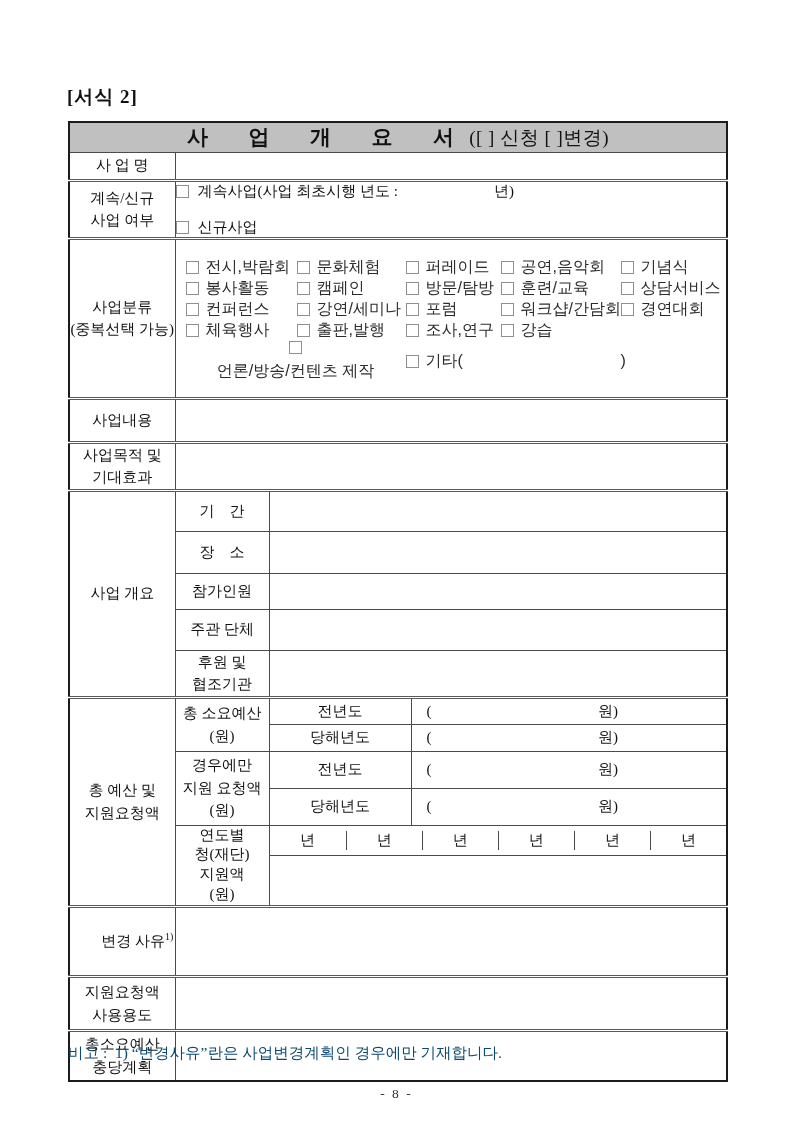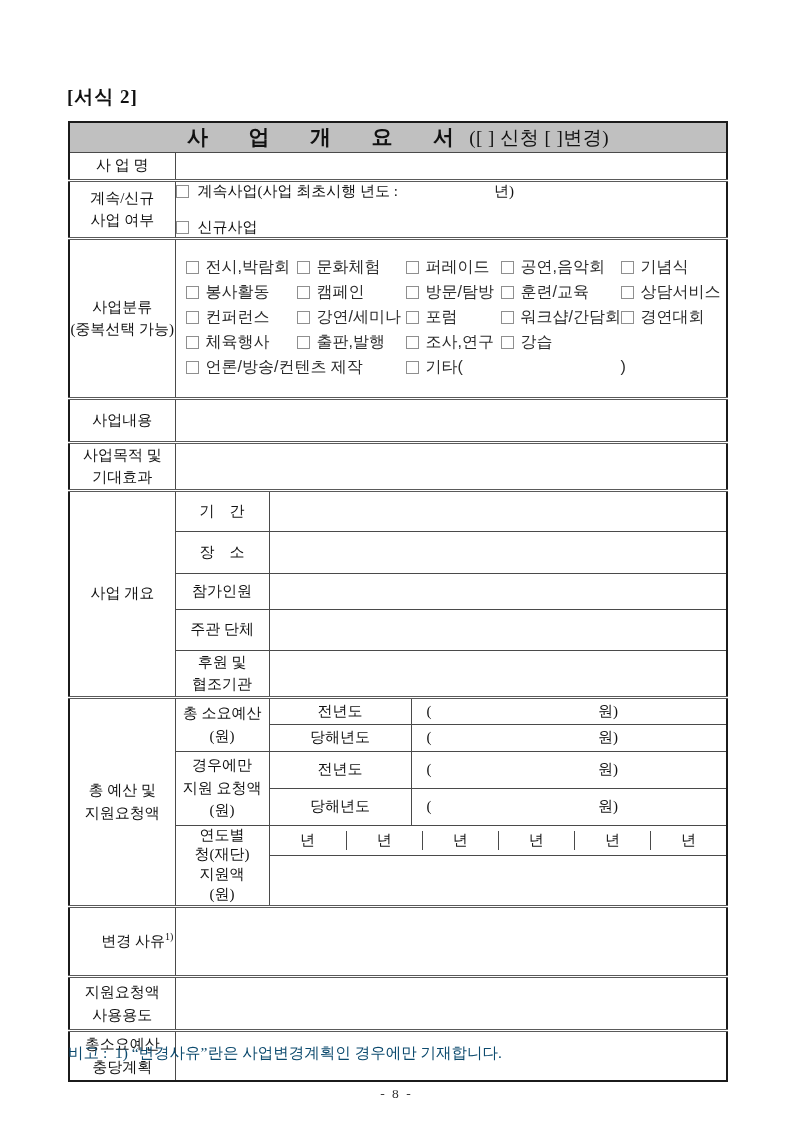--- a/index.html
+++ b/index.html
@@ -17,21 +17,21 @@
   .tight{line-height:1.32;}
   .cellL{padding-left:10px;font-size:15px;}
   .cb{display:inline-block;width:11px;height:11px;border:1.5px solid #8f8f8f;background:#fff;flex:none;}
   .ckline{display:flex;align-items:center;gap:9px;}
   .ckline + .ckline{margin-top:17px;}
   .spacer{display:inline-block;width:78px;}
   .cats{display:grid;grid-template-columns:111px 109px 95px 120px 1fr;align-content:space-between;
         padding:17px 4px 19px 10px;height:121px;font-family:"Liberation Sans","DejaVu Sans",sans-serif;
         font-size:16px;color:#2b2b2b;}
   .cats .ck{display:flex;align-items:center;gap:7px;white-space:nowrap;}
-  .span2{grid-column:1 / 3;}
+  .span2{grid-column:1 / 3;flex-direction:column;}
   .col3span{grid-column:3 / 5;}
   .col5{grid-column:5 / 6;}
   .amount{display:flex;align-items:center;font-size:15px;}
   .amount .open{padding-left:15px;}
   .amount .close{margin-left:auto;margin-right:108px;}
   td.nopad{padding:0;}
   .grid6{display:grid;grid-template-columns:repeat(6,1fr);height:100%;}
   .grid6 > div{border-left:1px solid #4a4a4a;display:flex;align-items:center;justify-content:center;
                font-size:15px;}
   .grid6 > div:first-child{border-left:none;}

